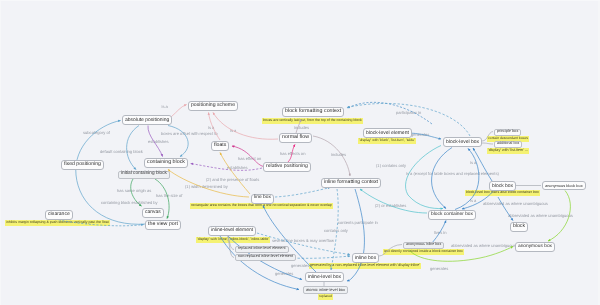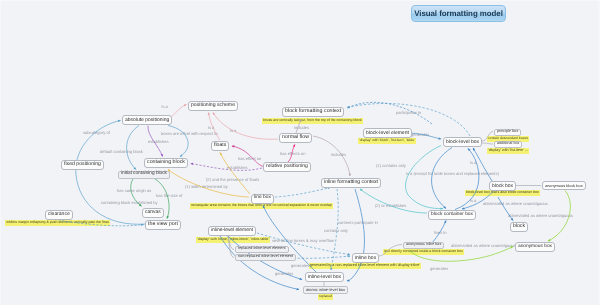--- a/index.html
+++ b/index.html
@@ -188,14 +188,13 @@
   <div class="elabel" style="left:406px;top:172px;font-size:4.1px">is a (except for table boxes and replaced elements)</div>
   <div class="elabel" style="left:470px;top:161px;font-size:4.1px">is a</div>
   <div class="elabel" style="left:470px;top:198.5px;font-size:4.1px">is a</div>
   <div class="elabel" style="left:434px;top:230.5px;font-size:4.1px">lives in</div>
   <div class="elabel" style="left:483px;top:202px;font-size:4.1px">abbreviated as where unambiguous</div>
   <div class="elabel" style="left:508px;top:214px;font-size:4.1px">abbreviated as where unambiguous</div>
   <div class="elabel" style="left:291px;top:264px;font-size:4.1px">generates</div>
   <div class="elabel" style="left:430px;top:267px;font-size:4.1px">generates</div>
   <div class="elabel" style="left:275px;top:271.5px;font-size:4.1px">generates</div>
   <div class="elabel" style="left:451px;top:244px;font-size:4.1px">abbreviated as where unambiguous</div>
-  <div class="title-chip">Visual formatting model</div>
 </div>
 
 </body></html>

